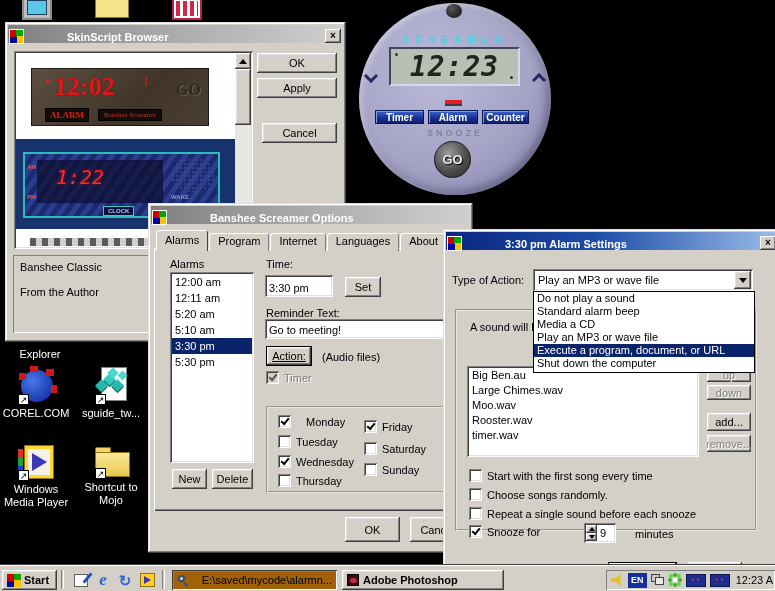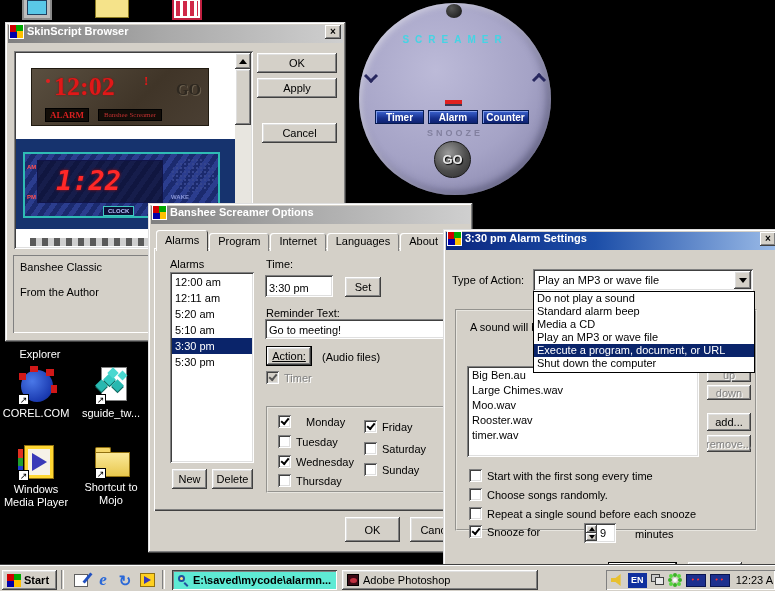--- a/index.html
+++ b/index.html
@@ -3,21 +3,21 @@
 <meta charset="utf-8">
 <style>
   * { margin:0; padding:0; box-sizing:border-box; }
   html,body { width:775px; height:591px; overflow:hidden; }
   body { font-family:"Liberation Sans", sans-serif; font-size:11px; background:#000; position:relative; }
   .abs { position:absolute; }
 
   
   .window { position:absolute; background:#d4d0c8;
     box-shadow: inset -1px -1px 0 #404040, inset 1px 1px 0 #dfdfdf, inset -2px -2px 0 #808080, inset 2px 2px 0 #fff; }
-  .titlebar { position:absolute; left:3px; right:3px; top:3px; height:18px; display:flex; align-items:flex-start; padding:0 2px; }
+  .titlebar { position:absolute; left:3px; right:3px; top:3px; height:18px; display:flex; align-items:flex-end; padding:0 2px;gap:40px; }
   .titlebar.active   { background:linear-gradient(to right,#0b267f,#1c4ea8 45%,#9cbce8); }
   .titlebar.inactive { background:linear-gradient(to right,#7f7f7f,#a8a8a8 45%,#cfcfcf); }
   .titlebar .ttext { color:#fff; font-weight:bold; font-size:11px; margin-left:4px; white-space:nowrap; overflow:hidden; flex:1; }
   .appicon { width:13px; height:13px; flex:0 0 13px;
     background:conic-gradient(#00a800 0 25%, #ffc000 0 50%, #0000a8 0 75%, #d00000 0 100%);
     box-shadow:0 0 0 1px #fff; }
   .closebtn { width:16px; height:14px; background:#d4d0c8; color:#000; font-weight:bold; font-size:10px;
     display:flex; align-items:center; justify-content:center; line-height:1;
     box-shadow: inset -1px -1px 0 #404040, inset 1px 1px 0 #fff, inset -2px -2px 0 #808080; }
   .btn { background:#d4d0c8; color:#000; display:flex; align-items:center; justify-content:center;
@@ -83,22 +83,22 @@
     box-shadow: inset 1px 1px 0 #7e9ae8; }
   .chev { position:absolute; width:10px; height:10px; border-right:3px solid #27275e; border-bottom:3px solid #27275e; }
 
   
   #taskbar { position:absolute; left:0; top:565px; width:775px; height:26px; background:#d4d0c8;
     border-top:1px solid #fff; box-shadow:0 -1px 0 #404040; z-index:10; }
   .tbdivider { position:absolute; top:4px; width:3px; height:19px; border-left:1px solid #808080; border-right:1px solid #fff; }
   .taskbtn { position:absolute; top:4px; height:20px; display:flex; align-items:center; gap:4px; padding:0 5px; font-size:11px;
     background:#d4d0c8; overflow:hidden; white-space:nowrap;
     box-shadow: inset -1px -1px 0 #404040, inset 1px 1px 0 #fff, inset -2px -2px 0 #808080, inset 2px 2px 0 #dfdfdf; }
-  .taskbtn.pressed { background:#5eead4;
-    box-shadow: inset 1px 1px 0 #404040, inset -1px -1px 0 #fff, inset 2px 2px 0 #808080; font-weight:bold; }
+  .taskbtn.pressed { background:#a16207;
+    box-shadow: inset 1px 1px 0 #404040, inset -1px -1px 0 #fff, inset 2px 2px 0 #808080; font-weight:normal;justify-content:space-between; }
   .qlicon { position:absolute; top:5px; width:18px; height:18px; display:flex; align-items:center; justify-content:center; }
 
   .ledtext { font-family:"DejaVu Sans Mono", monospace; }
 </style>
 </head>
 <body>
 
 <div class="abs" style="left:22px;top:0;width:30px;height:20px;background:#bdbdbd;border:2px solid #8a8a8a;border-top:none;">
   <div class="abs" style="left:3px;top:0;right:3px;bottom:3px;background:#5ac8e8;border:1px solid #204060;"></div>
 </div>
@@ -173,21 +173,21 @@
       <div class="abs" style="left:66px;top:40px;background:#120d08;color:#c03030;font-family:'Liberation Serif',serif;font-size:7px;padding:1px 5px;border:1px solid #000;">Banshee Screamer</div>
       <div class="abs" style="left:144px;top:12px;color:#2e2820;font-family:'Liberation Serif',serif;font-weight:bold;font-size:16px;text-shadow:1px 1px 0 #6a5f4e;">GO</div>
       <div class="abs" style="left:14px;top:10px;width:4px;height:4px;border-radius:50%;background:#e02020;"></div>
     </div>
 
     <div class="abs" style="left:2px;top:88px;width:221px;height:90px;background:#16336e;">
       <div class="abs" style="left:7px;top:13px;width:197px;height:66px;background:repeating-linear-gradient(125deg,#2b3d8e 0 5px,#1b2a6e 5px 10px);border:2px solid #2fbcb4;">
         <div class="abs" style="left:2px;top:10px;font-size:6px;color:#ff5050;font-weight:bold;">AM</div>
         <div class="abs" style="left:2px;top:40px;font-size:6px;color:#ff5050;font-weight:bold;">PM</div>
         <div class="abs" style="left:12px;top:6px;width:126px;height:43px;background:rgba(10,12,40,.65);border:1px solid #101448;">
-          <div class="abs ledtext" style="left:18px;top:4px;font-weight:bold;font-style:italic;font-size:27px;color:#ff2828;text-shadow:0 0 3px #a01010;">1:22</div>
+          <div class="abs ledtext" style="left:18px;top:4px;font-weight:normal;font-style:italic;font-size:20px;color:#ff2828;text-shadow:0 0 3px #a01010;">1:22</div>
         </div>
         <div class="abs" style="left:78px;top:52px;background:#0c1038;color:#b8c4ff;font-size:6px;font-weight:bold;padding:1px 4px;border:1px solid #3fc8c0;">CLOCK</div>
         <div class="abs" style="left:146px;top:40px;color:#8a96d8;font-size:6px;font-weight:bold;">WAKE</div>
         <div class="abs" style="left:146px;top:4px;width:44px;height:34px;border-radius:50%;background:radial-gradient(circle,#27376e 30%,#1b2a6e 70%);background-size:4px 4px;background-image:radial-gradient(#35458e 1px, transparent 1px);"></div>
       </div>
     </div>
 
     <div class="abs" style="left:16px;top:187px;width:190px;height:8px;background:repeating-linear-gradient(90deg,#5a5a5a 0 6px,#cfcfcf 6px 12px);"></div>
 
     <div class="sb" style="right:2px;top:2px;bottom:2px;">
@@ -213,20 +213,25 @@
       <span>Apply</span>
     </div>
   <div class="btn abs" style="left:257px;top:101px;width:75px;height:20px;">
       <span>Cancel</span>
     </div>
 </div>
 
 <div id="clockwidget">
   <div class="abs" style="left:87px;top:1px;width:16px;height:14px;border-radius:50%;background:radial-gradient(circle at 35% 30%,#555,#111);"></div>
   <div class="abs" style="left:0;right:0;top:31px;text-align:center;color:#45d4e4;font-weight:bold;font-size:10px;letter-spacing:6px;">SCREAMER</div>
+  <div class="abs" style="left:30px;top:44px;width:131px;height:39px;background:#b9bfb2;border:2px solid;border-color:#44425e #d8d6ee #d8d6ee #44425e;">
+    <div class="ledtext" style="width:100%;text-align:center;font-weight:bold;font-style:italic;font-size:28px;line-height:35px;color:#20231f;letter-spacing:1px;">12:23</div>
+    <div class="abs" style="left:4px;top:4px;width:3px;height:3px;border-radius:50%;background:#30332d;"></div>
+    <div class="abs" style="right:5px;bottom:5px;width:3px;height:3px;border-radius:50%;background:#30332d;"></div>
+  </div>
   <div class="chev" style="left:7px;top:68px;transform:rotate(45deg);"></div>
   <div class="chev" style="right:7px;top:72px;transform:rotate(-135deg);"></div>
   <div class="abs" style="left:86px;top:97px;width:17px;height:4px;background:#e02020;box-shadow:0 2px 0 #3a3a55;"></div>
   <div class="clkbtn" style="left:16px;top:107px;width:49px;">
       <span>Timer</span>
     </div>
   <div class="clkbtn" style="left:69px;top:107px;width:50px;">
       <span>Alarm</span>
     </div>
   <div class="clkbtn" style="left:123px;top:107px;width:47px;">
@@ -439,21 +444,21 @@
   </div>
   <div class="tbdivider" style="left:162px;"></div>
 
   <div class="taskbtn pressed" style="left:172px;width:165px;">
     <span style="width:12px;height:12px;position:relative;flex:0 0 12px;">
       <span style="position:absolute;left:1px;top:1px;width:7px;height:7px;border:2px solid #2050a0;border-radius:50%;background:#ffe080;display:inline-block;"></span>
       <span style="position:absolute;left:8px;top:8px;width:2px;height:5px;background:#2050a0;transform:rotate(-45deg);display:inline-block;"></span>
     </span>
     <span style="overflow:hidden;">E:\saved\mycode\alarmn...</span>
   </div>
-  <div class="taskbtn" style="left:342px;width:196px;">
+  <div class="taskbtn" style="left:342px;width:162px;font-weight:bold;">
     <span style="width:12px;height:12px;background:#3a0a14;border:1px solid #000;flex:0 0 12px;position:relative;">
       <span style="position:absolute;left:2px;top:3px;width:7px;height:5px;border-radius:50%;background:#c03040;display:inline-block;"></span>
     </span>
     <span style="overflow:hidden;">Adobe Photoshop</span>
   </div>
 
   <div class="abs sunken-flat" style="left:606px;top:4px;width:169px;height:20px;display:flex;align-items:center;gap:4px;padding:0 2px 0 5px;overflow:hidden;">
     <span style="width:13px;height:12px;background:#e8c030;clip-path:polygon(0 33%,35% 33%,75% 0,75% 100%,35% 67%,0 67%);"></span>
     <span style="width:19px;height:15px;background:#10309e;color:#fff;font-size:9px;font-weight:bold;display:inline-flex;align-items:center;justify-content:center;">EN</span>
     <span style="width:14px;height:12px;position:relative;">

